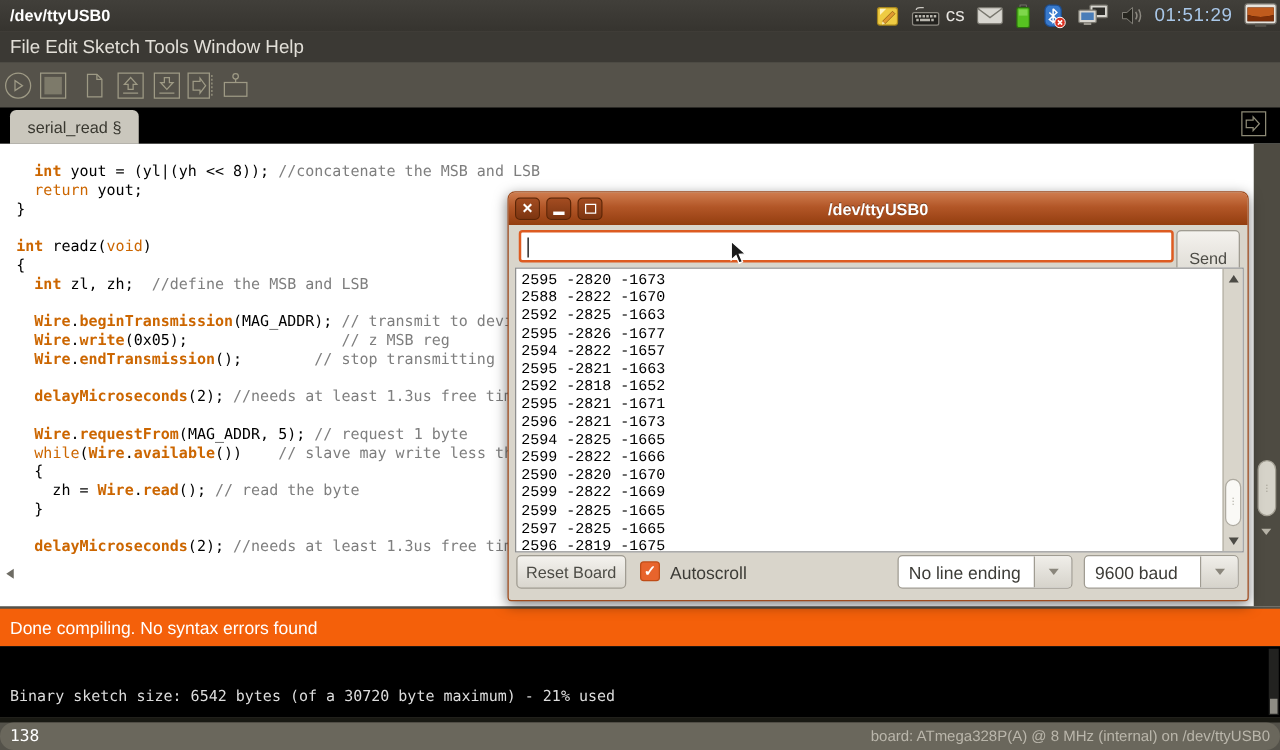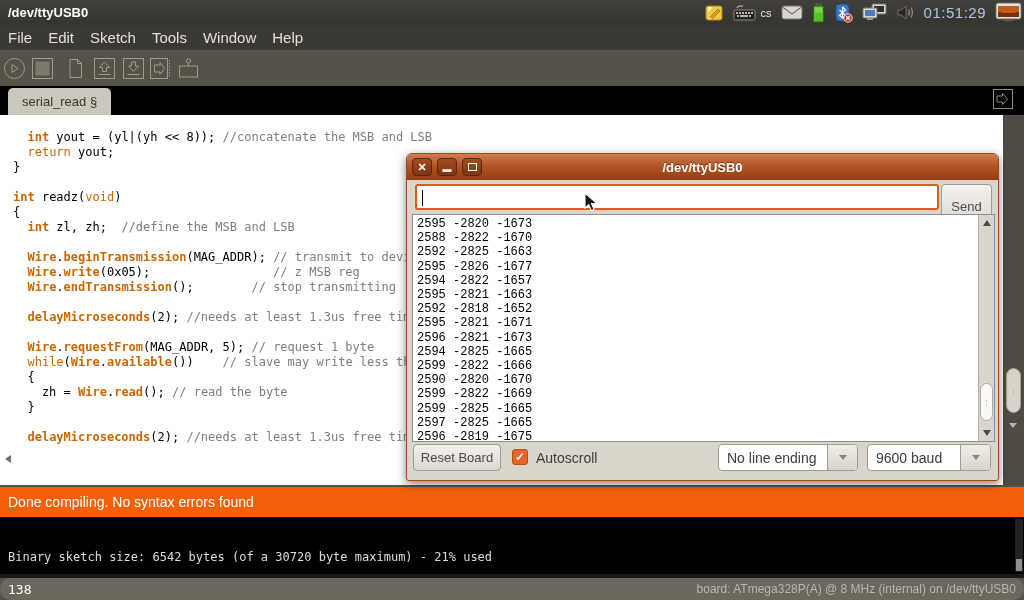--- a/index.html
+++ b/index.html
@@ -6,26 +6,26 @@
   html,body { width:1024px; height:600px; overflow:hidden; }
   body { font-family:"Liberation Sans", sans-serif; position:relative; background:#54524a; }
   #screen { position:absolute; inset:0; width:1024px; height:600px; }
 
   
   .top-panel { position:absolute; left:0; top:0; width:1024px; height:25px;
     background:linear-gradient(#413f3a,#36342f); display:flex; align-items:center; }
   .panel-title { color:#fff; font-weight:bold; font-size:13px; padding-left:8px; }
   .tray { position:absolute; right:2px; top:0; height:25px; display:flex; align-items:center; gap:9px; }
   .tray svg { display:block; }
-  .kbd-layout { color:#e8e6e2; font-size:11px; margin-left:-4px; }
+  .kbd-layout { color:#e8e6e2; font-size:15px; margin-left:-4px; }
   .clock { color:#a9c7e8; font-size:15px; letter-spacing:.5px; }
 
   
   .menu-bar { position:absolute; left:0; top:25px; width:1024px; height:25px;
-    background:#3b3934; display:flex; align-items:center; gap:16px; padding-left:8px; }
+    background:#3b3934; display:flex; align-items:center; gap:4px; padding-left:8px; }
   .menu-item { color:#e2dfd8; font-size:15px; }
 
   
   .toolbar { position:absolute; left:0; top:50px; width:1024px; height:36px;
     background:#55524a; display:flex; align-items:center; }
   .tb-btn { width:23px; height:23px; display:flex; align-items:center; justify-content:center; }
   .tb-btn svg { display:block; }
 
   
   .tab-bar { position:absolute; left:0; top:86px; width:1024px; height:29px; background:#000000; }

